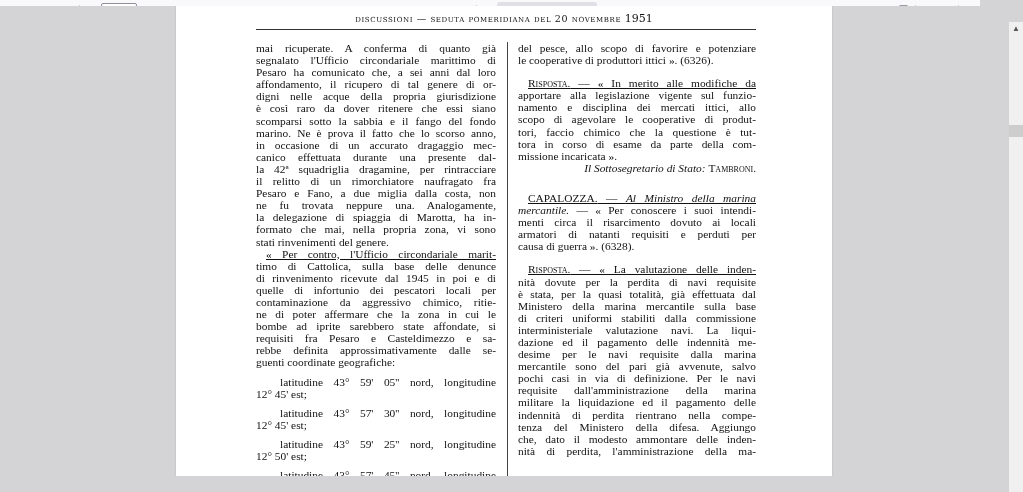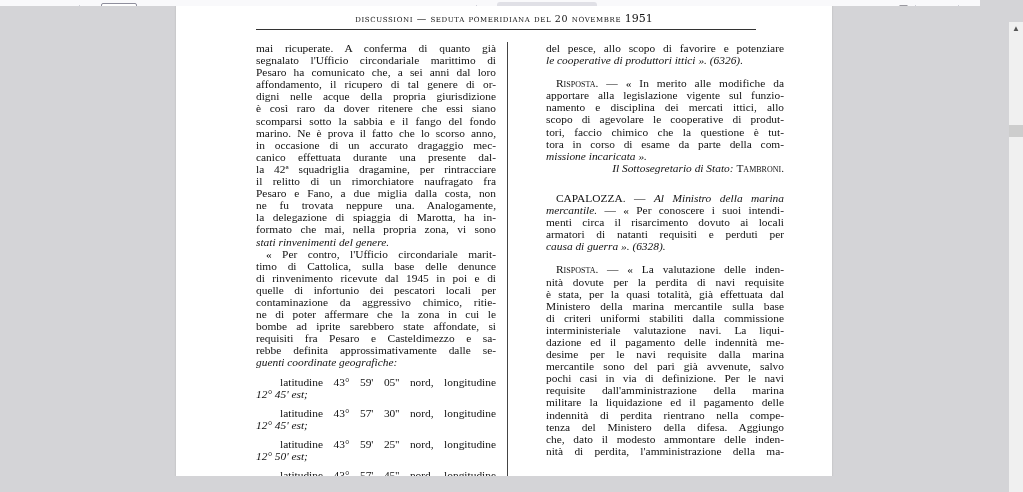--- a/index.html
+++ b/index.html
@@ -28,25 +28,25 @@
   .scrollbar { position: absolute; left: 1009px; top: 22px; width: 14px; height: 470px; background: #f0f0f0; }
   .scroll-up { position: absolute; left: 3px; top: 2px; font-size: 8px; color: #555; }
   .scroll-thumb { position: absolute; left: 0; top: 103px; width: 14px; height: 12px; background: #cdcdcd; }
 
   
   .rule { position: absolute; height: 1px; background: #333; }
   .running-head { position: absolute; left: 0; width: 656px; top: 10px; text-align: center; font-family: "DejaVu Serif", serif; font-size: 9.5px; letter-spacing: 0.6px; font-variant: small-caps; color: #111; }
   .running-head .year { font-variant: normal; font-size: 11px; letter-spacing: 0; }
   .col { position: absolute; font-family: "Liberation Serif", serif; font-size: 11.4px; line-height: 12.1px; color: #111; text-align: justify; }
   .col-left { left: 80px; top: 40px; width: 240px; }
-  .col-right { left: 342px; top: 40px; width: 238px; margin-left: 28px; }
+  .col-right { left: 342px; top: 40px; width: 238px; }
   .col-divider { position: absolute; left: 331px; top: 40px; width: 1px; height: 440px; background: #444; }
   .ln { display: block; white-space: nowrap; text-align-last: justify; text-align: justify; }
-  .ln.last { text-align-last: left; font-style: italic; }
-  .ind { padding-left: 10px; }
+  .ln.last { text-align-last: left; }
+  .ind { padding-left: 10px; text-decoration: underline; }
   .ind2 { padding-left: 24px; }
   .sc { font-variant: small-caps; }
   .it { font-style: italic; }
   .sig { display: block; text-align: right; white-space: nowrap; }
   .gap { display: block; height: 11px; }
   .gap-s { display: block; height: 7px; }
 </style>
 </head>
 <body>
 

